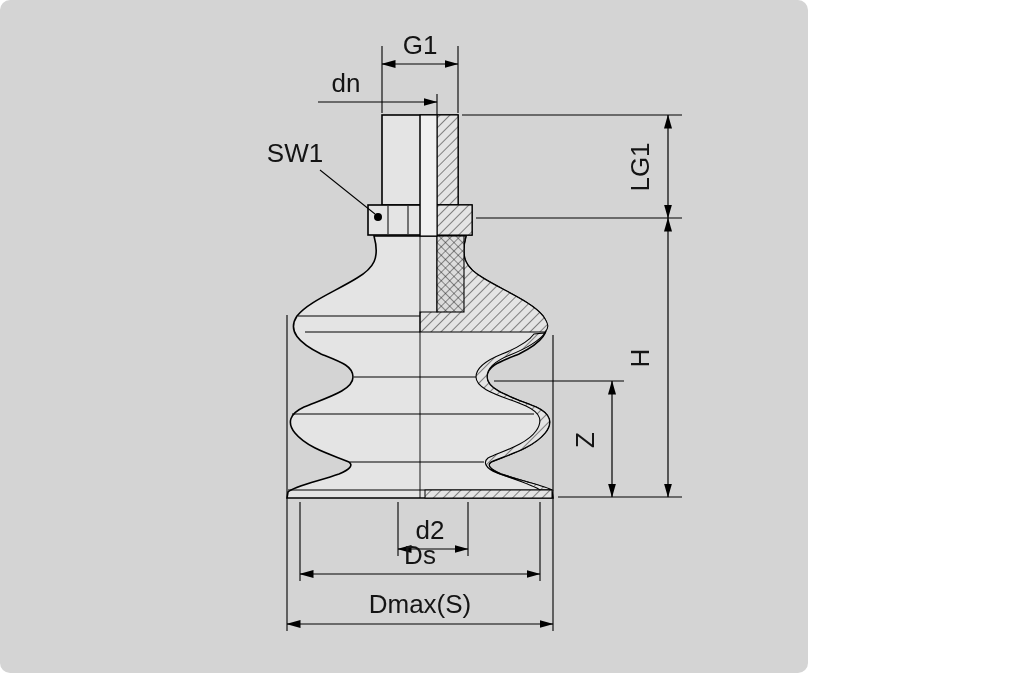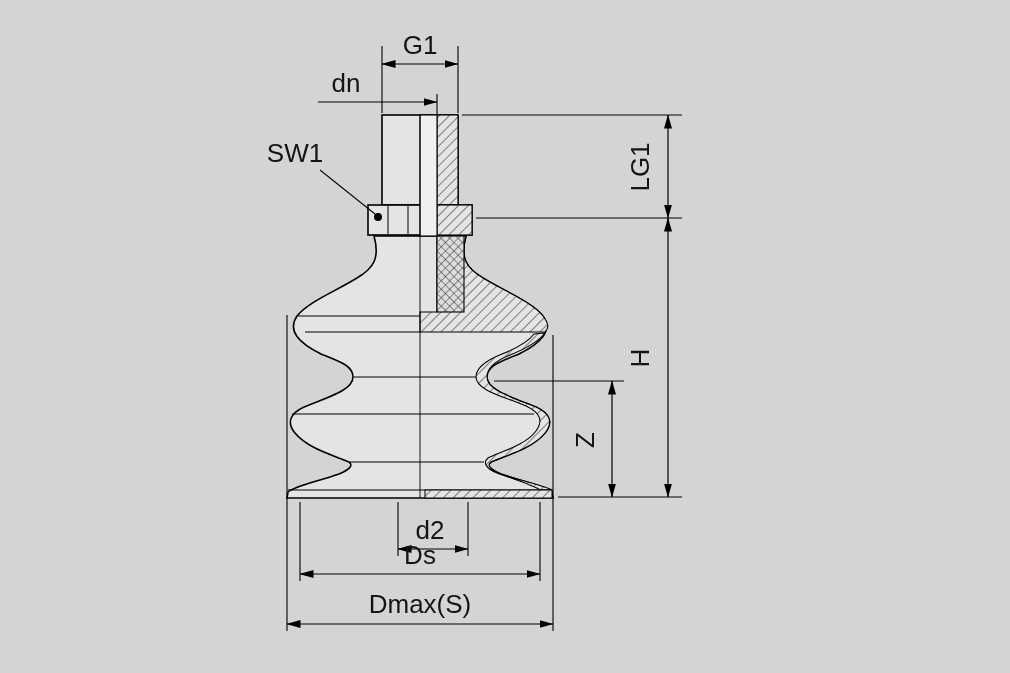--- a/index.html
+++ b/index.html
@@ -1,17 +1,17 @@
 <!DOCTYPE html>
 <html><head>
 <meta charset="utf-8">
 <style>
   html,body{margin:0;padding:0;}
   body{font-family:"Liberation Sans", sans-serif;}
-  .stage{position:relative;width:1010px;height:673px;overflow:hidden;}
+  .stage{position:relative;width:808px;height:673px;overflow:hidden;border-radius:10px;}
   svg{display:block;}
   text{font-family:"Liberation Sans", sans-serif;font-size:26px;fill:#141414;}
   .thin{stroke:#000;stroke-width:1.1;fill:none;}
   .dim{stroke:#000;stroke-width:1.2;fill:none;}
 </style>
 </head>
 <body>
 
 <div class="stage">
 <svg width="1010" height="673" viewBox="0 0 1010 673">

